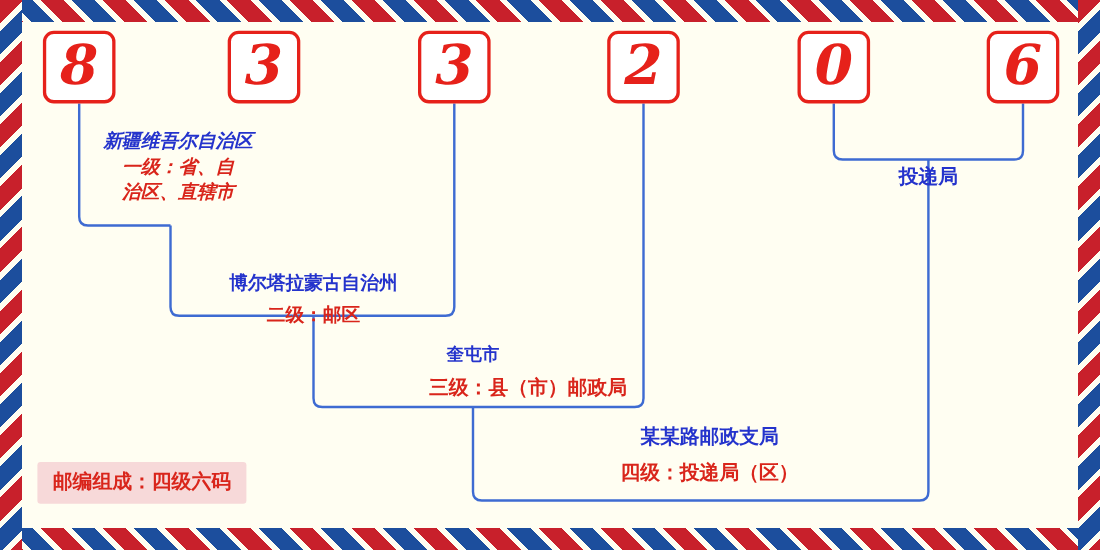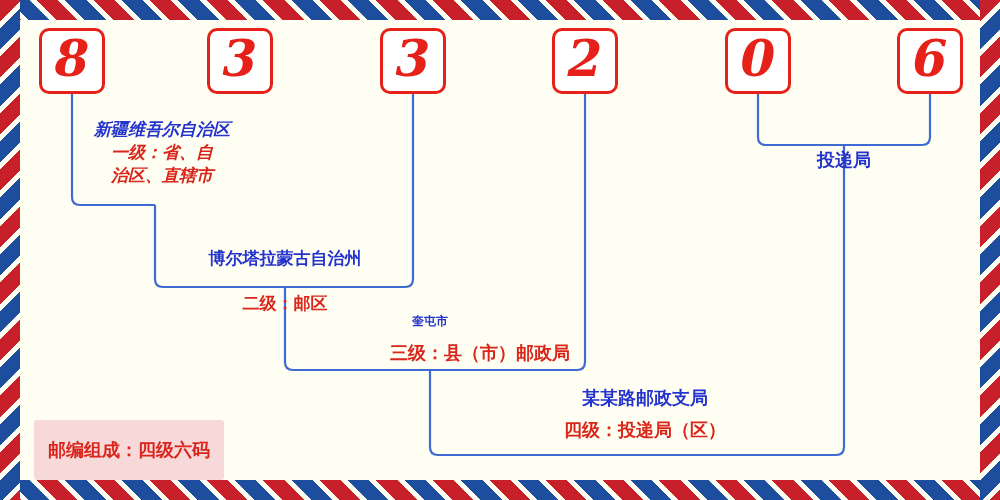--- a/index.html
+++ b/index.html
@@ -55,37 +55,37 @@
     transform:translateY(-2px);
   }
 
   
   .label{position:absolute;text-align:center;}
   .lname{color:var(--label-blue);font-weight:bold;white-space:nowrap;}
   .ldesc{color:var(--desc-red);font-weight:bold;white-space:nowrap;}
   .lvl1{left:52px;top:118px;width:220px;font-size:17px;line-height:23px;font-style:italic;}
   .lvl1 .ldesc{white-space:normal;width:6.45em;margin:0 auto;}
   .lvl2{left:160px;top:246px;width:250px;font-size:17px;line-height:25px;}
-  .lvl2 .ldesc{margin-top:20px;}
+  .lvl2 .ldesc{margin-top:4px;}
   .lvl3{left:290px;top:309px;width:280px;font-size:18px;line-height:25px;}
-  .lvl3 .lname{font-size:12px;}
+  .lvl3 .lname{font-size:16px;}
   .lvl3 .ldesc{margin-top:6px;text-align:right;}
   .lvl4{left:505px;top:386px;width:280px;font-size:18px;line-height:24px;}
   .lvl4 .ldesc{margin-top:8px;}
   .delivery{
     position:absolute;left:762px;top:112px;width:164px;text-align:center;
     color:var(--label-blue);font-weight:bold;font-size:18px;white-space:nowrap;margin-top:36px;
   }
 
   
   .badge{
     position:absolute;left:34px;top:420px;
     background:var(--badge-bg);color:var(--desc-red);
     font-weight:bold;font-size:18px;line-height:24px;
-    padding:18px 14px;border-radius:3px;white-space:nowrap;
+    padding:7px 14px;border-radius:3px;white-space:nowrap;
   }
 </style>
 </head>
 <body>
 
 <div class="stage">
 
   <div class="edge edge-top"></div>
   <div class="edge edge-bottom"></div>
   <div class="edge edge-left"></div>

